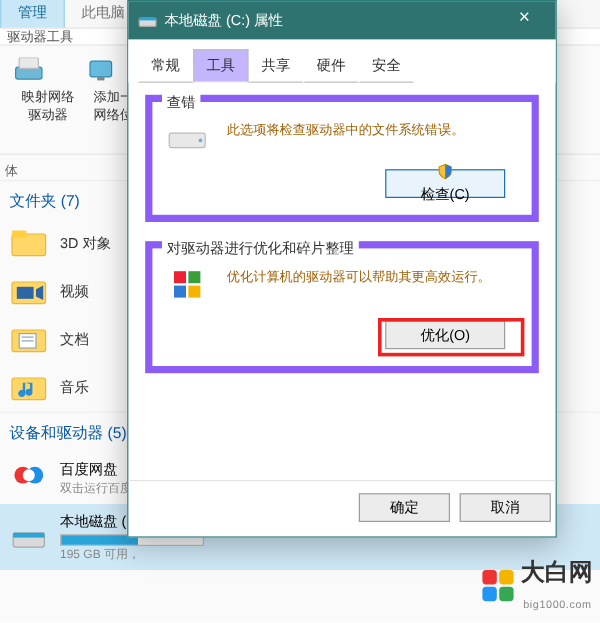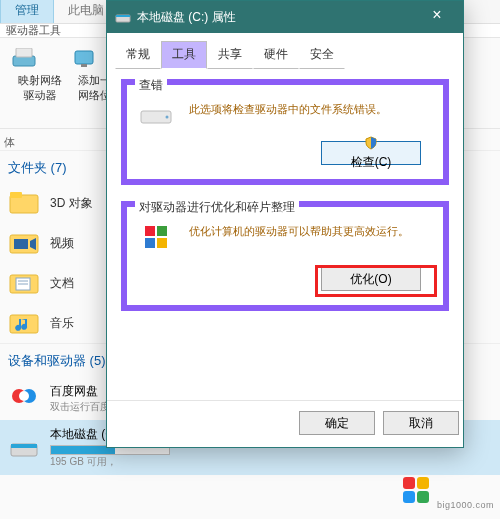--- a/index.html
+++ b/index.html
@@ -273,16 +273,16 @@
 </div>
 
 <div class="watermark">
   <span class="logo-sq">
     <i class="sqr"></i>
       <i class="sqy"></i>
       <i class="sqb"></i>
       <i class="sqg"></i>
   </span>
   <span>
-    <br>
+    <span>大白网</span><br>
     <span class="d">big1000.com</span>
   </span>
 </div>
 
 </body></html>

